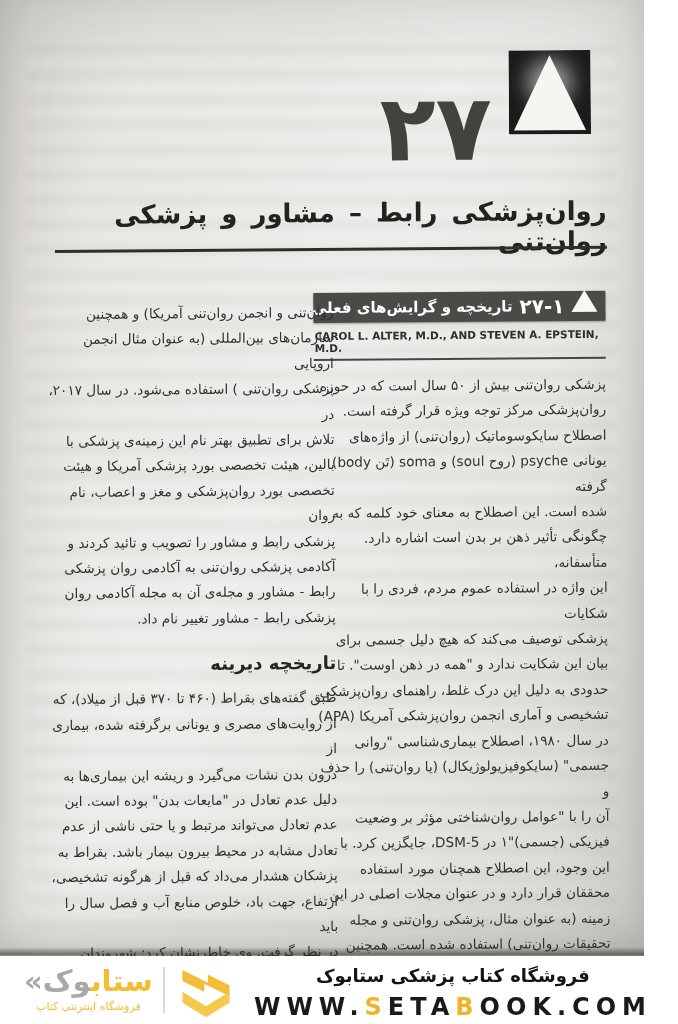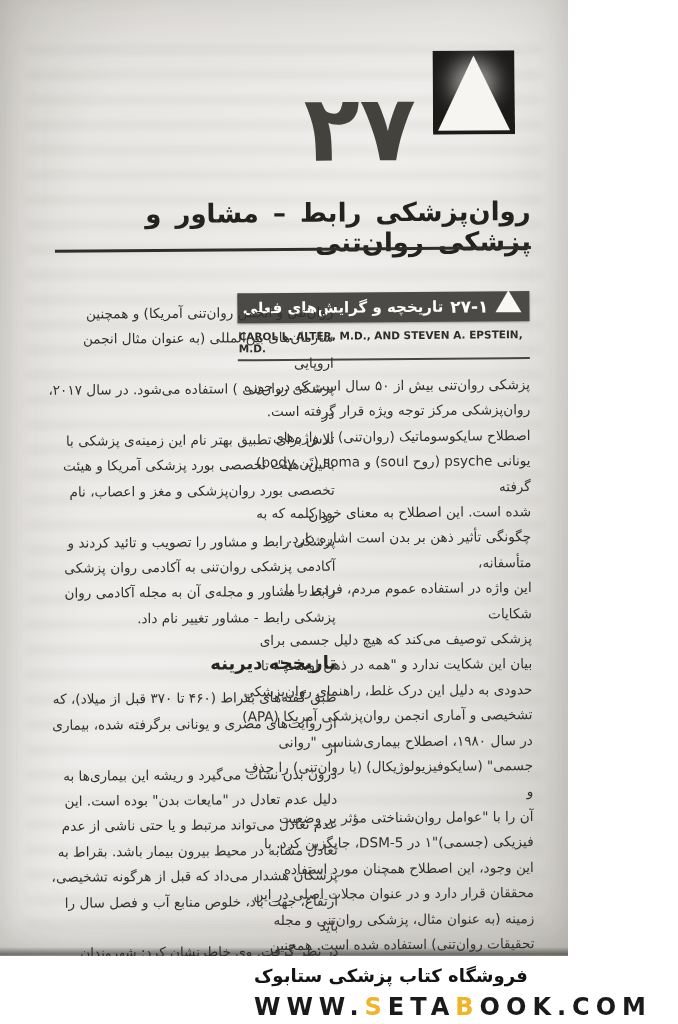--- a/index.html
+++ b/index.html
@@ -1,21 +1,21 @@
 <!DOCTYPE html>
 <html lang="fa"><head>
 <meta charset="utf-8">
 <style>
   * { margin:0; padding:0; box-sizing:border-box; }
   body { background:#ffffff; font-family:"DejaVu Sans", sans-serif; }
   .screen { position:relative; width:678px; height:1024px; overflow:hidden; background:#fff; }
 
   
   .photo {
-    position:absolute; left:0; top:0; width:568px; height:956px;
+    position:absolute; left:0; top:0; width:644px; height:956px;
     background: linear-gradient(115deg, #d9d7d3 0%, #e8e6e3 16%, #efeeec 45%, #e8e6e3 72%, #d6d4d0 100%);
     box-shadow: inset 0 0 90px rgba(60,55,45,.20), inset 0 -18px 30px rgba(60,55,45,.12);
     overflow:hidden;
   }
   .ghost {
     position:absolute; left:26px; right:26px; top:46px; bottom:28px;
     background: repeating-linear-gradient(to bottom,
       rgba(122,115,102,0.14) 0px 8px, rgba(122,115,102,0) 8px 25px);
     filter: blur(3px); opacity:.5; pointer-events:none;
   }
@@ -37,21 +37,21 @@
   .col-right { right:38px; top:293px; width:292px; }
   .col-left  { left:42px;  top:300px; width:292px; }
 
   .section-bar {
     height:30px; background:#4b4a47; color:#fff;
     display:flex; flex-direction:row; justify-content:flex-end; align-items:center;
     gap:7px; padding:0 8px 0 10px; direction:ltr; overflow:visible;
     box-shadow: 0 1px 2px rgba(40,38,34,.4);
   }
   .sec-label { direction:rtl; font-size:15px; font-weight:bold; white-space:nowrap; }
-  .sec-num   { direction:ltr; font-size:17px; font-weight:bold; }
+  .sec-num   { direction:ltr; font-size:20px; font-weight:bold; }
   .sec-tri   { width:0; height:0; border-left:13px solid transparent;
                border-right:13px solid transparent; border-bottom:22px solid #f8f7f4;
                margin-top:-11px; }
 
   .authors {
     direction:ltr; text-align:left; font-size:10.5px; font-weight:bold;
     color:#2e2d2b; padding:7px 0 5px 1px; border-bottom:2px solid #474643;
   }
 
   .para {
@@ -72,21 +72,21 @@
   .banner { position:absolute; left:0; top:956px; width:678px; height:68px; background:#ffffff; }
   .logo { position:absolute; left:24px; top:6px; height:56px; display:flex; align-items:center; gap:10px; }
   .wordstack { text-align:center; }
   .wordmark { direction:rtl; font-size:29px; font-weight:bold; line-height:1; white-space:nowrap; }
   .wm-y { color:#F2BC33; }
   .wm-g { color:#A9A9A9; }
   .wm-m { color:#A9A9A9; }
   .tagline { direction:rtl; color:#F2BC33; font-size:11px; margin-top:4px; }
   .logo-divider { width:2px; height:46px; background:#d9d9d9; }
 
-  .store-text { position:absolute; right:26px; top:9px; text-align:left; }
+  .store-text { position:absolute; right:26px; top:9px; text-align:center; }
   .store-title { direction:rtl; font-size:18px; font-weight:bold; color:#141414; }
   .store-url { margin-top:7px; direction:ltr; font-size:24px; font-weight:bold;
                color:#1a1a1a; letter-spacing:6px; white-space:nowrap; }
   .store-url .acc { color:#F0B429; }
 </style>
 </head>
 <body>
 
 <div class="screen">
 
@@ -169,20 +169,33 @@
 
       </div>
 
     </div>
 
     <div class="photo-edge"></div>
   </div>
 
   <div class="banner">
 
+    <div class="logo">
+      <div class="wordstack">
+        <div class="wordmark">
+          <span class="wm-y">ستاب</span><span class="wm-g">وک</span><span class="wm-m" dir="ltr">«</span>
+        </div>
+        <div class="tagline">فروشگاه اینترنتی کتاب</div>
+      </div>
+      <div class="logo-divider"></div>
+      <svg width="62" height="58" viewBox="0 0 64 64">
+        <path d="M6 10 L34 24 L34 15 L58 27 L58 39 L30 25 L30 34 L6 22 Z" fill="#F3BE37"></path>
+        <path d="M6 34 L32 50 L58 34 L58 46 L32 62 L6 46 Z" fill="#F5C94E"></path>
+      </svg>
+    </div>
 
     <div class="store-text">
       <div class="store-title">فروشگاه کتاب پزشکی ستابوک</div>
       <div class="store-url">
         <span>WWW.</span><span class="acc">S</span><span>ETA</span><span class="acc">B</span><span>OOK.COM</span>
       </div>
     </div>
 
   </div>
 </div>

